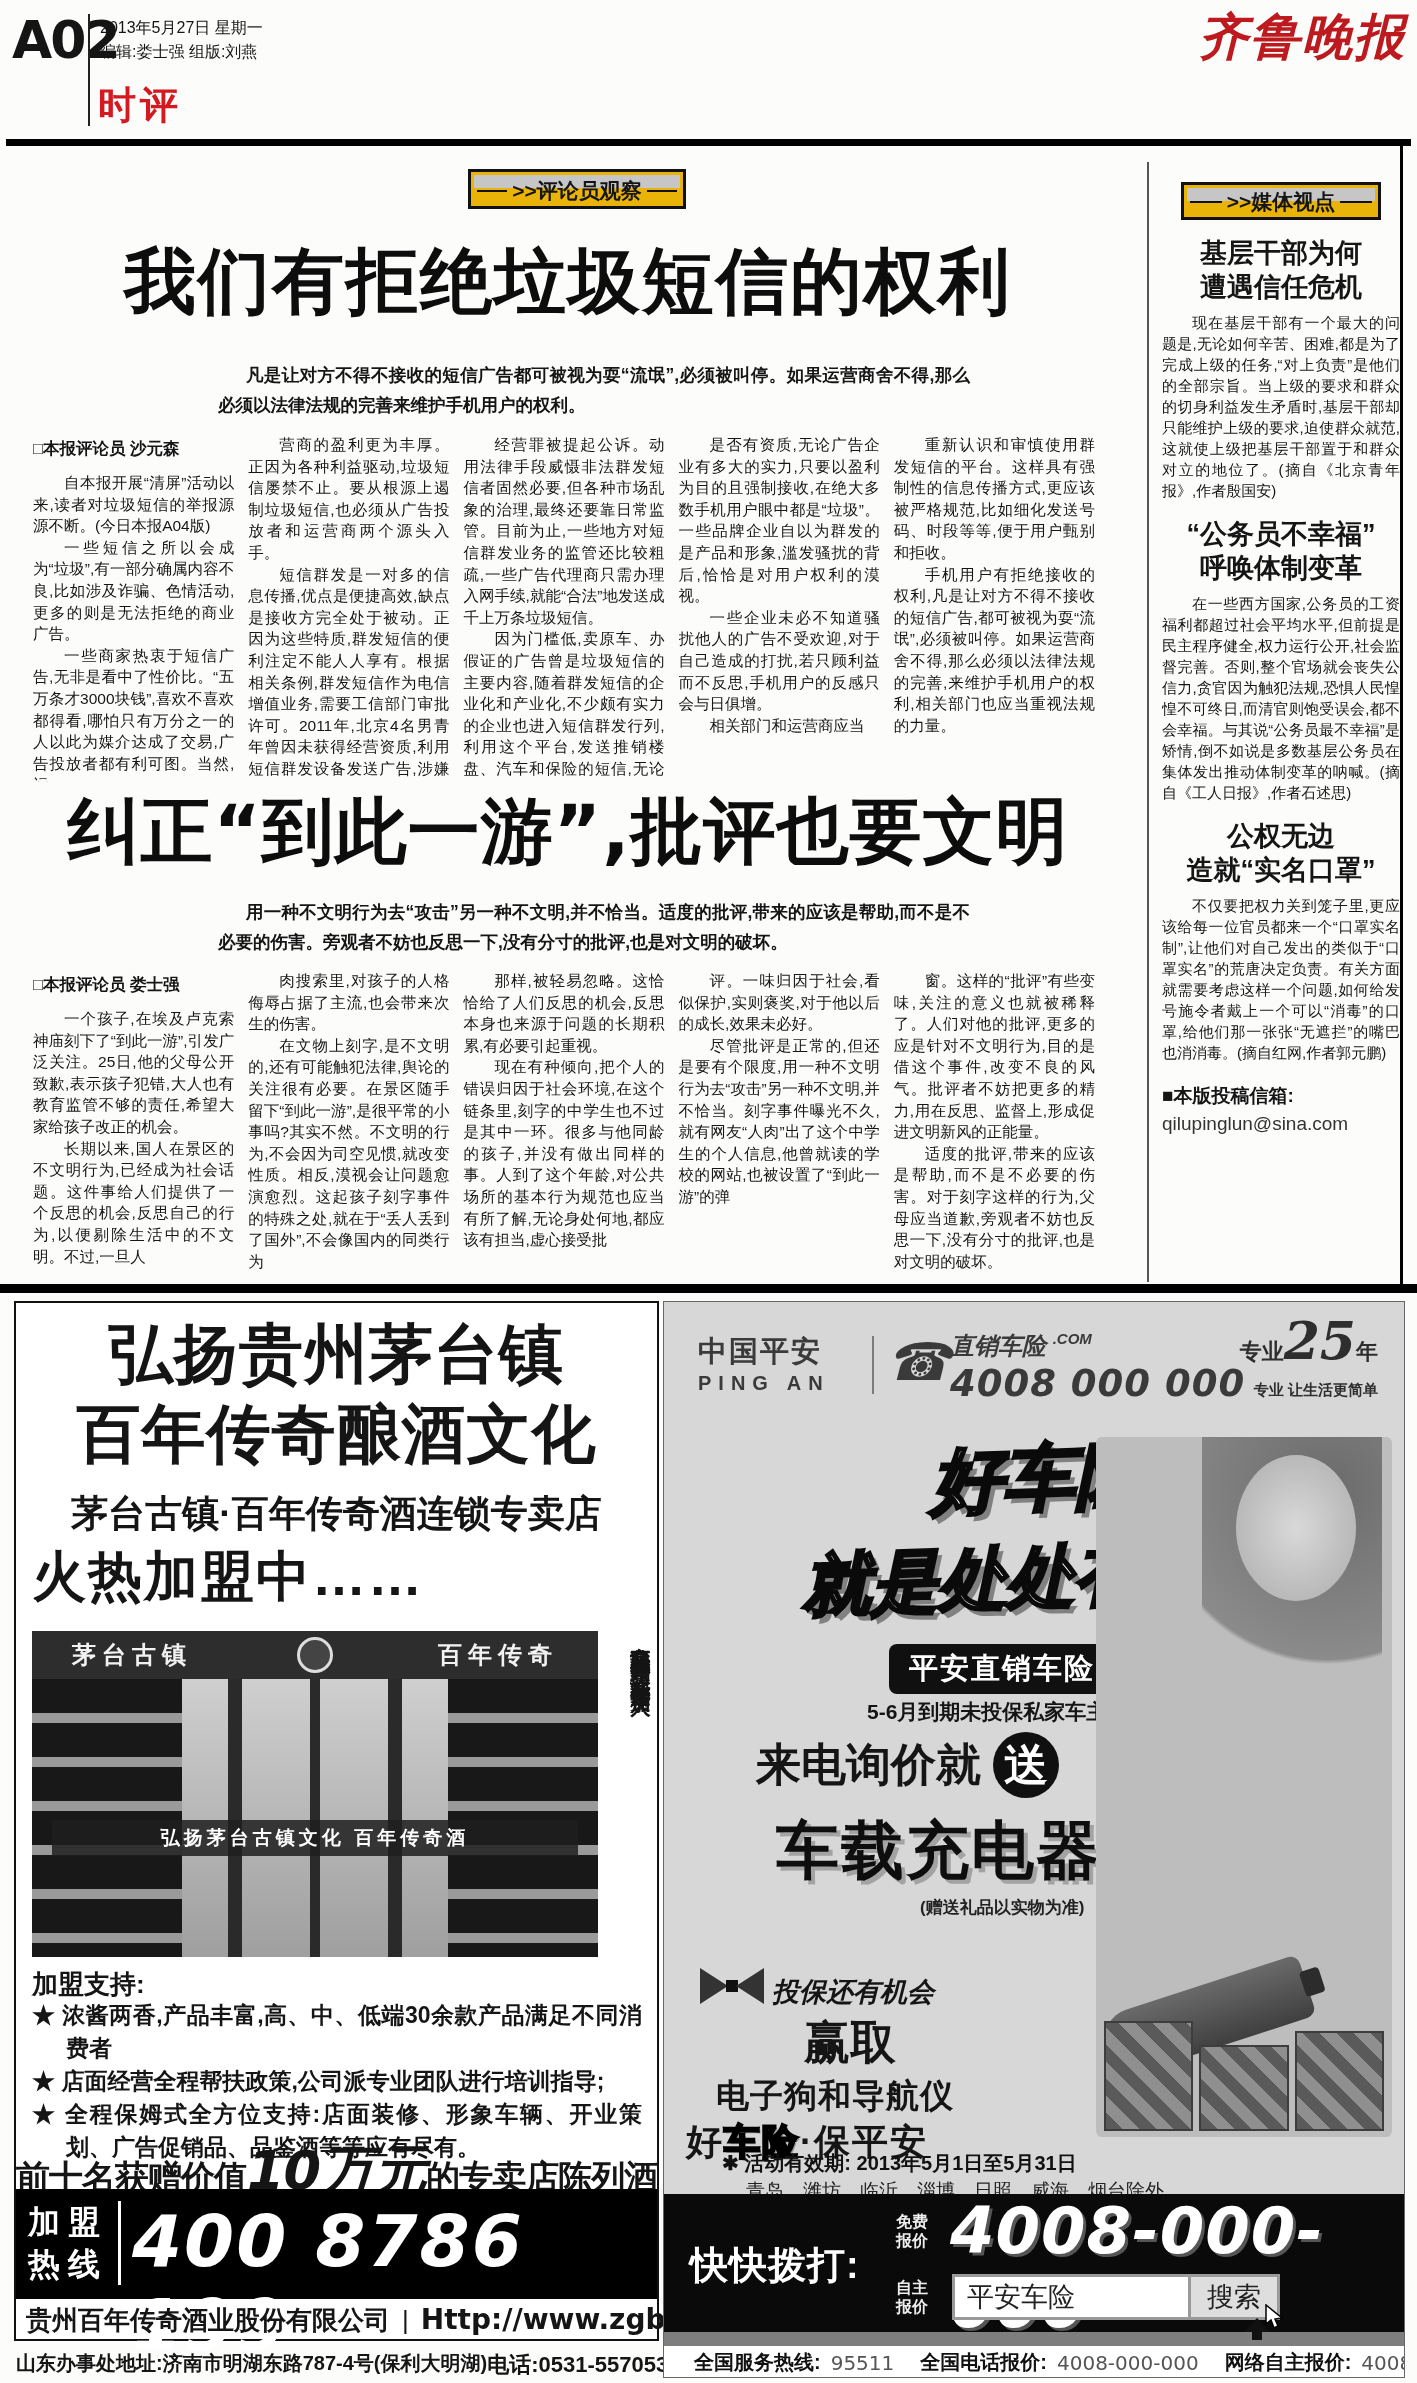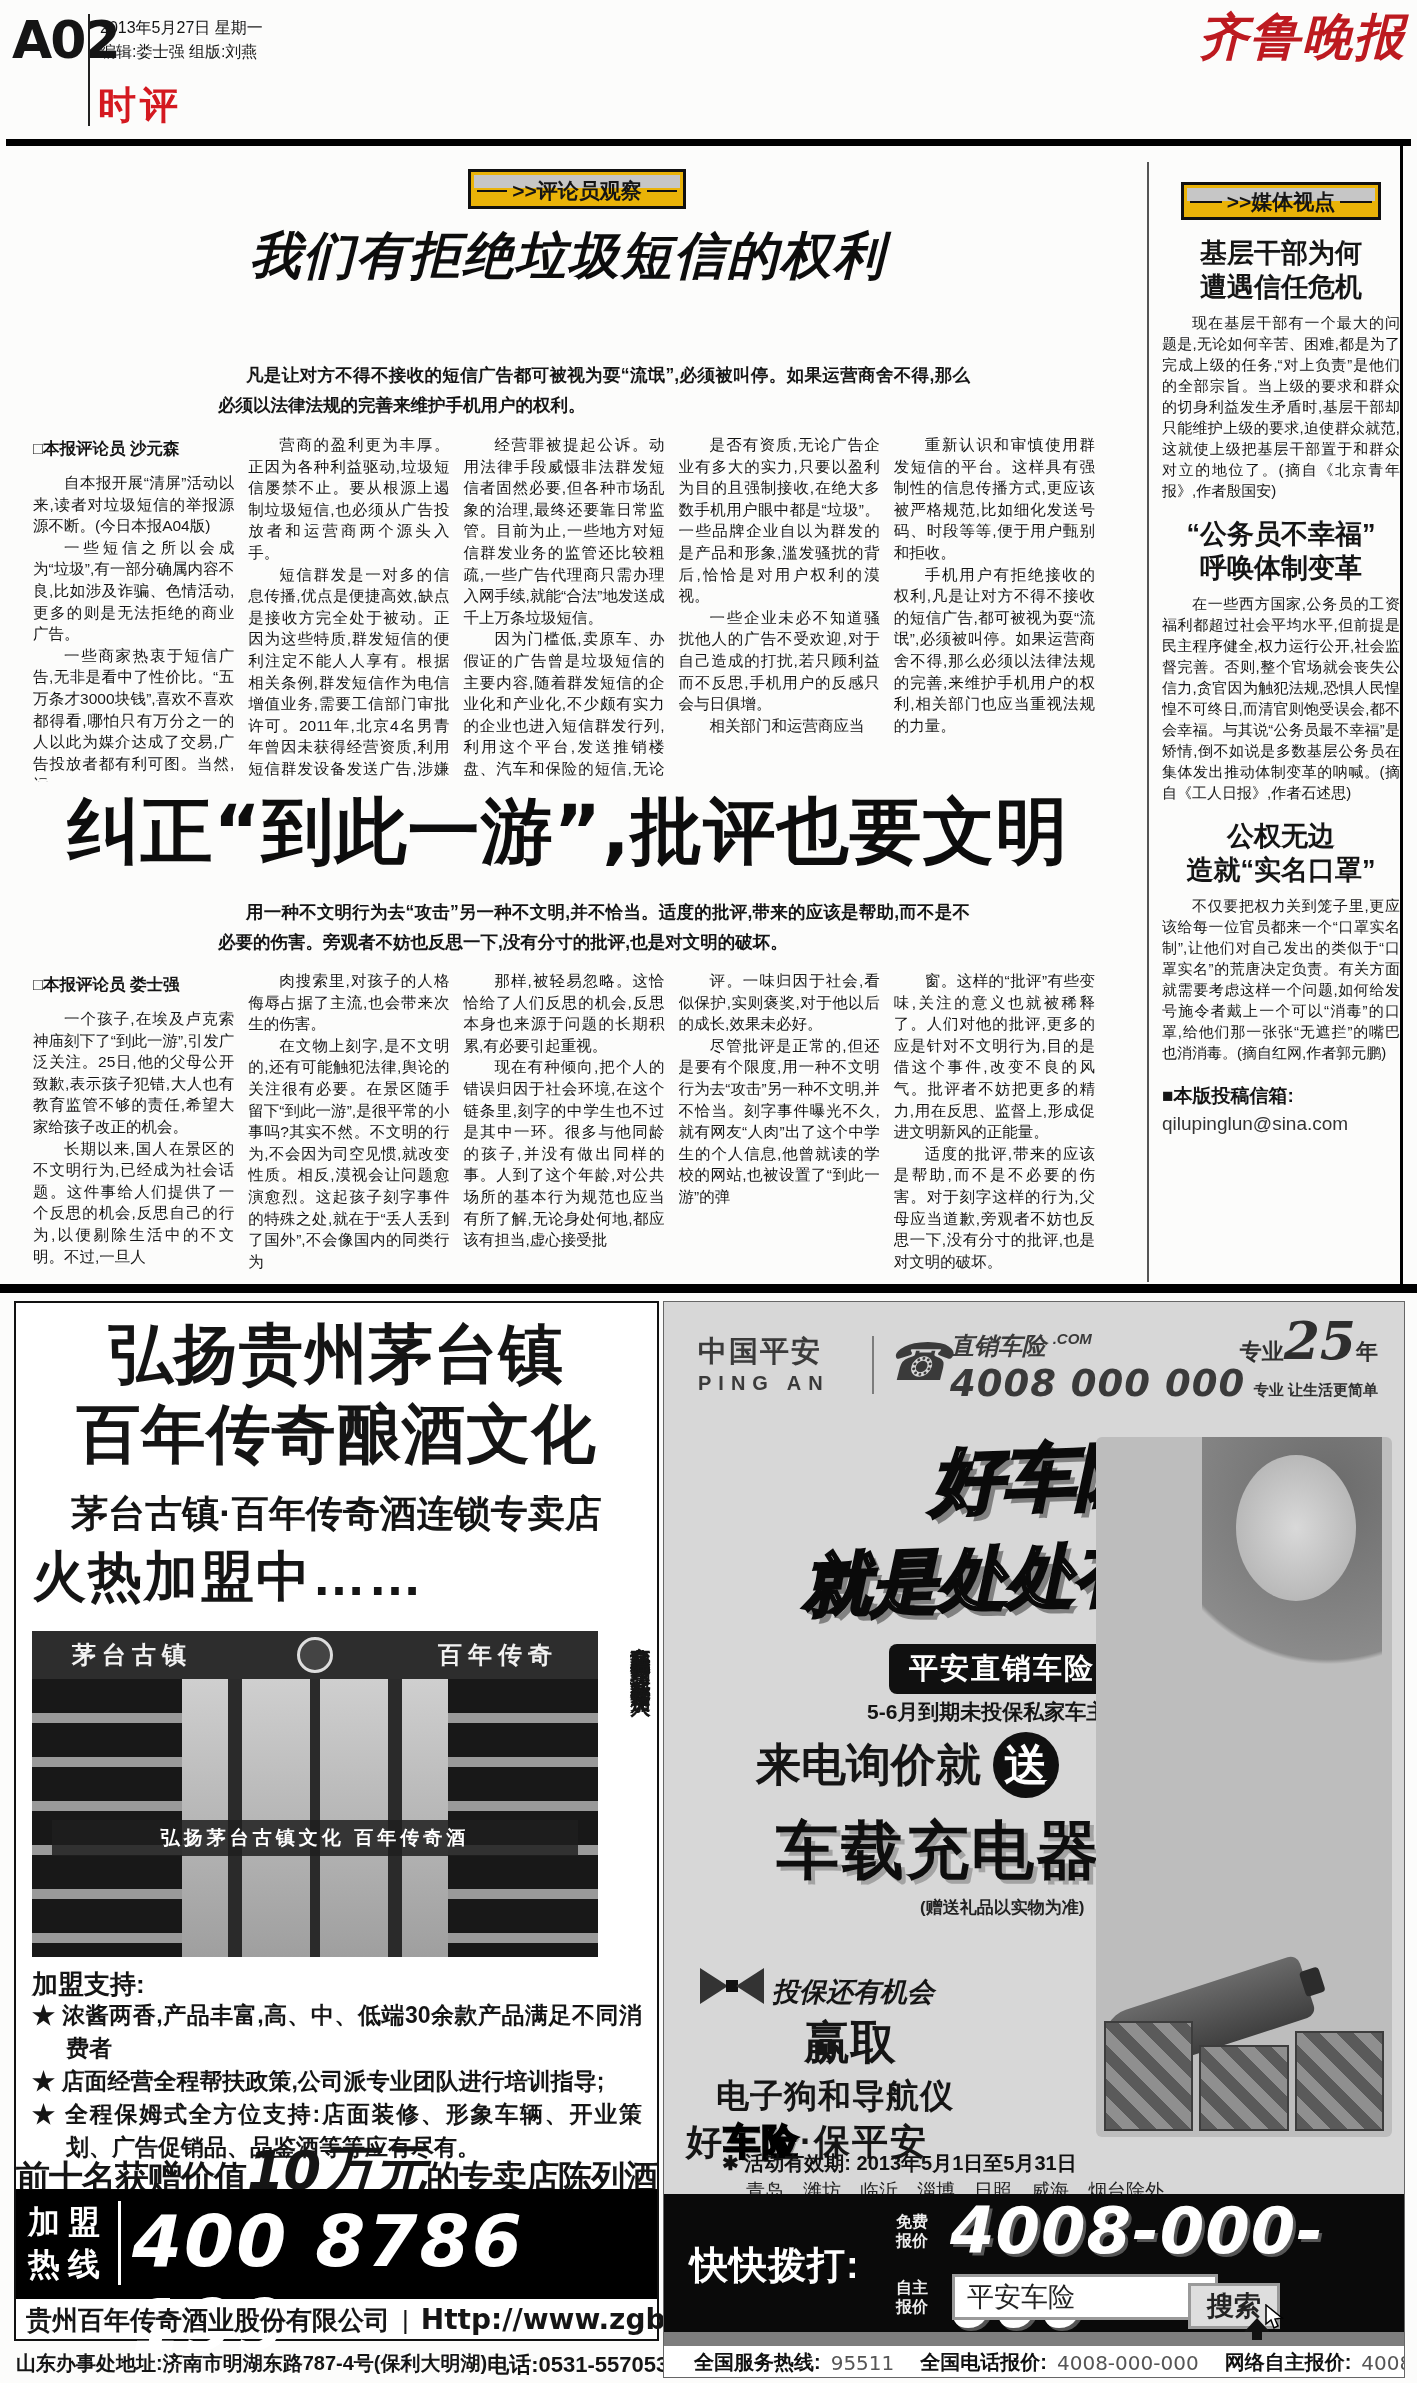--- a/index.html
+++ b/index.html
@@ -20,21 +20,21 @@
   
   .badge { border:3px solid #111; background:#eab308; }
   #badge-observer { left:468px; top:169px; width:218px; height:40px; }
   #badge-media { position:relative; width:200px; height:38px; margin:22px auto 0; }
   .badge-top { position:absolute; top:3px; left:3px; right:3px; height:13px; background:#c6c6c6; }
   .badge-label { position:absolute; left:0; right:0; bottom:1px; display:flex; align-items:center; gap:5px; padding:0 6px; font-size:21px; font-weight:700; white-space:nowrap; }
   .badge-label::before, .badge-label::after { content:""; flex:1; height:2px; background:#111; }
 
   
   .headline { text-align:center; font-weight:900; font-family:"DejaVu Sans", sans-serif; color:#0d0d0d; }
-  #a1-headline { left:28px; top:222px; width:1080px; font-size:51px; letter-spacing:2px;font-style:italic; }
+  #a1-headline { left:28px; top:234px; width:1080px; font-size:72px; letter-spacing:2px; }
   #a2-headline { left:28px; top:784px; width:1080px; font-size:72px; letter-spacing:1px; }
   .lead { left:218px; width:752px; font-size:17.5px; font-weight:700; line-height:30px; text-align:justify; text-indent:28px; }
   #a1-lead { top:360px; }
   #a2-lead { top:897px; }
   .colwrap { display:flex; gap:14px; overflow:hidden; }
   #a1-cols { left:33px; top:434px; width:1062px; height:348px; }
   #a2-cols { left:33px; top:970px; width:1062px; height:312px; }
   .col { flex:1; overflow:hidden; }
   .col p, .sb-body { font-size:15.5px; line-height:21.6px; text-align:justify; text-indent:2em; color:#161616; }
   .byline { font-size:16.5px; font-weight:700; margin:4px 0 12px 0; }
@@ -130,21 +130,21 @@
   #ar-tagline .stroke { color:#fff; -webkit-text-stroke:2.5px #000; text-shadow:2px 2px 0 rgba(0,0,0,.3); }
   #ar-val1 { left:58px; top:848px; font-size:20px; font-weight:700; color:#111; }
   #ar-val2 { left:82px; top:876px; font-size:19px; color:#222; }
   #ar-strip { left:0; top:892px; width:742px; height:138px; background:#0a0a0a; }
   #ar-call { position:absolute; left:26px; top:46px; color:#fff; font-size:38px; font-weight:700; letter-spacing:1px; }
   .mini-label { position:absolute; color:#eee; font-size:16px; line-height:19px; font-weight:700; white-space:pre-line; }
   #ar-freeq { left:232px; top:18px; }
   #ar-selfq { left:232px; top:84px; }
   #ar-bigphone { position:absolute; left:286px; top:0px; color:#fff; font-size:64px; font-weight:900; font-style:italic; font-family:"DejaVu Sans", sans-serif; letter-spacing:1px; text-shadow:3px 3px 0 #555; }
   #ar-searchbox { position:absolute; left:288px; top:80px; width:266px; height:46px; background:#fff; border:3px solid #9a9a9a; color:#222; font-size:27px; line-height:40px; padding-left:12px; }
-  #ar-searchbtn { position:absolute; left:524px; top:89px; width:92px; height:46px; background:#dedede; border:3px solid #9a9a9a; color:#222; font-size:27px; line-height:40px; text-align:center;font-weight:bold; }
+  #ar-searchbtn { position:absolute; left:524px; top:80px; width:92px; height:46px; background:#dedede; border:3px solid #9a9a9a; color:#222; font-size:27px; line-height:40px; text-align:center; }
   #ar-cursor { position:absolute; left:600px; top:110px; }
   #ar-graystrip { left:0; top:1030px; width:742px; height:14px; background:#7e7e7e; }
   #ar-tri { position:absolute; left:580px; top:-14px; width:0; height:0; border-left:13px solid transparent; border-right:13px solid transparent; border-bottom:14px solid #111; }
   #ar-tri::after { content:""; position:absolute; left:-5px; top:14px; width:10px; height:8px; background:#111; }
   #ar-footer { left:0; top:1044px; width:742px; height:33px; background:#fff; display:flex; align-items:center; gap:10px; padding-left:30px; white-space:nowrap; }
   #ar-footer .lb { font-size:20px; font-weight:700; color:#111; }
   #ar-footer .vl { font-size:20px; color:#555; margin-right:16px; font-family:"DejaVu Sans", sans-serif; }
 </style>
 </head>
 <body>

